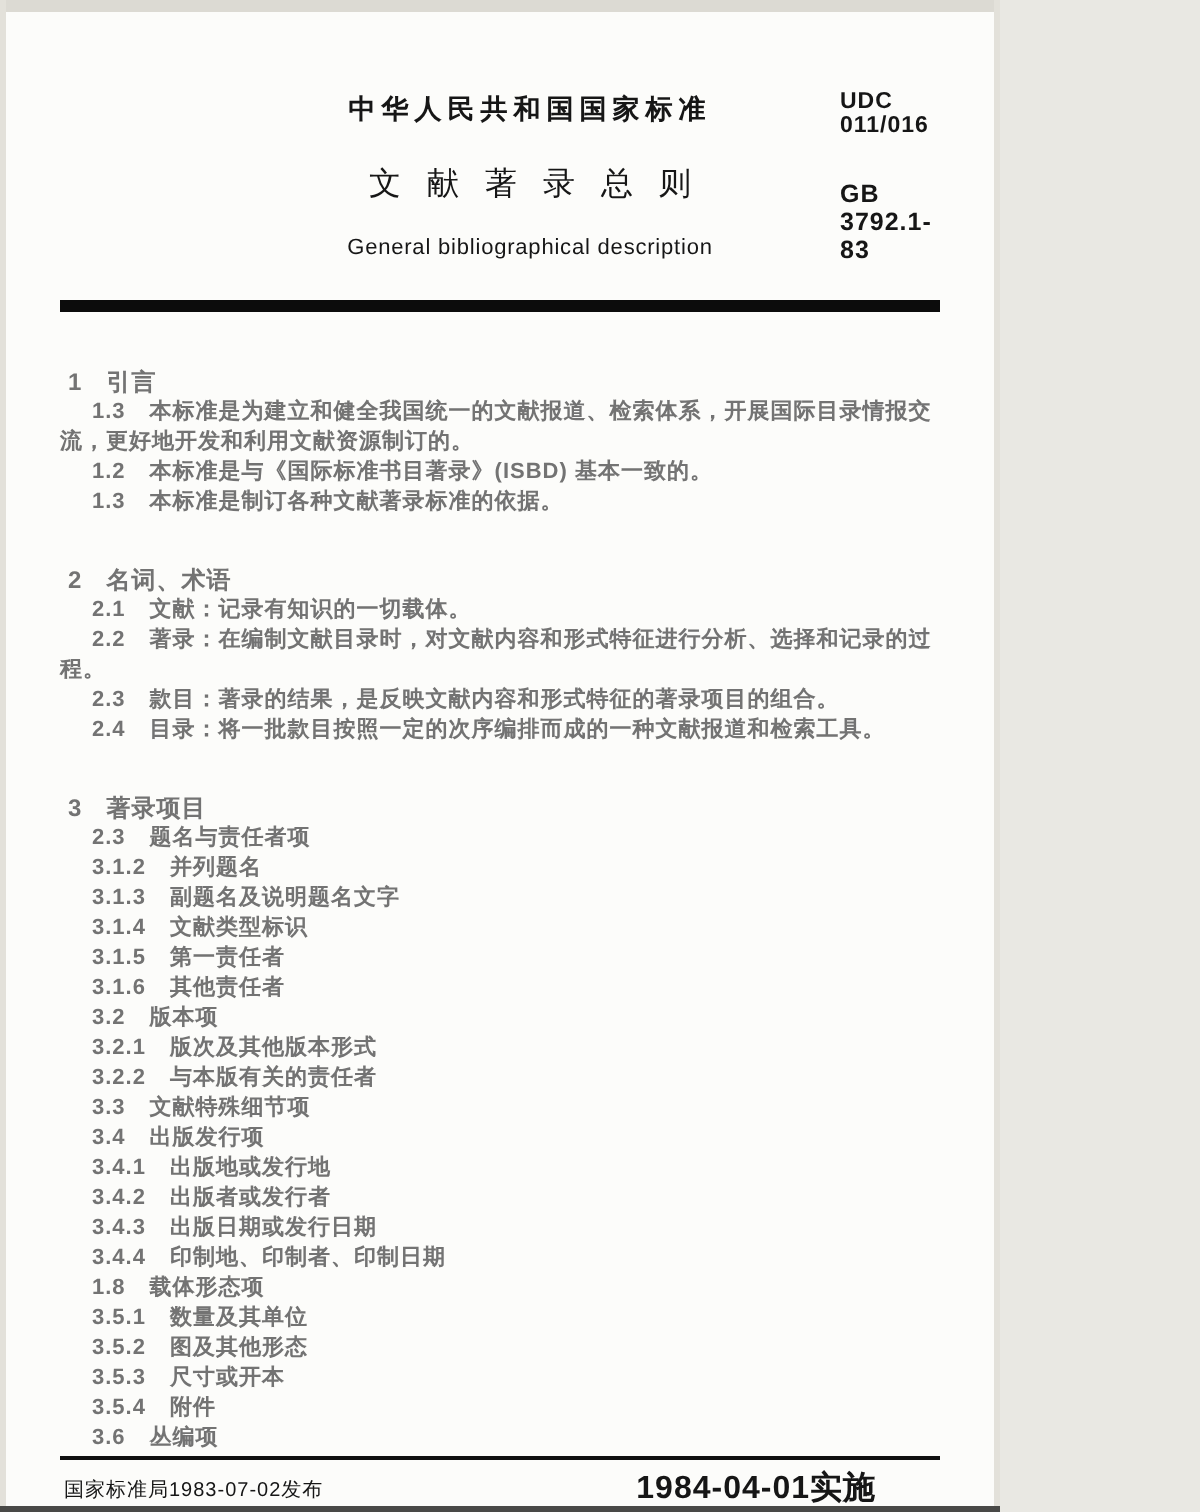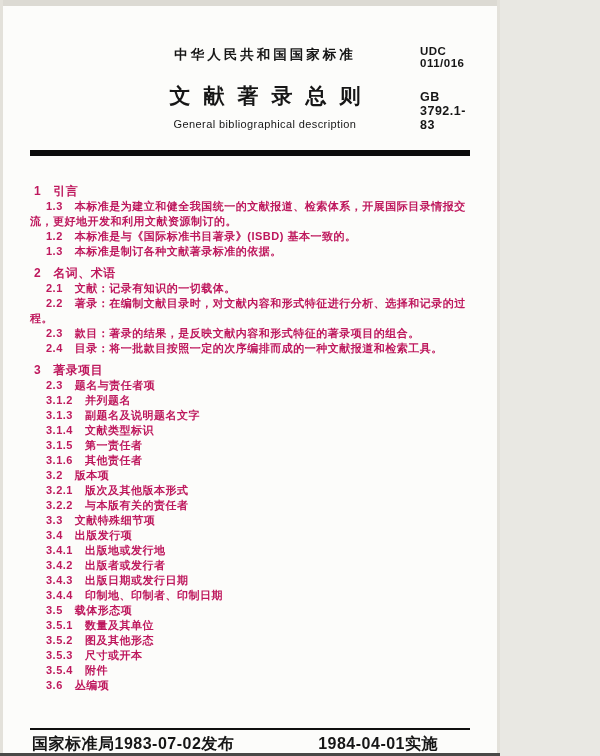--- a/index.html
+++ b/index.html
@@ -30,59 +30,59 @@
   .std-label {
     position: absolute; top: 46px; left: 0; width: 470px;
     text-align: center; font-weight: bold; font-size: 13.5px; letter-spacing: 3px;
   }
   .udc {
     position: absolute; top: 45px; left: 390px;
     font-weight: bold; font-size: 11.5px; letter-spacing: 0.5px;
   }
   .doc-title {
     position: absolute; top: 82px; left: 0; width: 470px;
-    text-align: center; font-weight: bold; font-size: 21px;
+    text-align: center; font-weight: normal; font-size: 16px;
     letter-spacing: 13px; padding-left: 13px; white-space: nowrap;
   }
   .gb-num {
     position: absolute; top: 90px; left: 390px;
     font-weight: bold; font-size: 12.5px; letter-spacing: 0.5px;
   }
   .en-title {
     position: absolute; top: 118px; left: 0; width: 470px;
     text-align: center; font-weight: normal; font-size: 11px; letter-spacing: 0.4px;
   }
   .rule-thick {
     position: absolute; top: 150px; left: 30px; right: 30px; height: 6px;
     background: #0c0c0c;
   }
 
   .body-area {
     position: absolute; top: 184px; left: 30px; right: 32px;
   }
   .bl {
     font-size: 11px; line-height: 15px;
-    letter-spacing: 0.5px; color: #be185d;
+    letter-spacing: 0.5px; color: #737373;
     text-indent: 16px;
   }
   .bl .num { margin-right: 12px; }
   .bl.p  { font-weight: bold; }
   .bl.s  { font-weight: bold; }
-  .bl.h  { font-weight: bold; font-size: 12px; text-indent: 4px; margin-top: 7px; }
+  .bl.h  { font-weight: bold; font-size: 12px; text-indent: 4px; margin-top: 24px; }
   .bl.h:first-child { margin-top: 0; }
 
   .footer-rule-top {
     position: absolute; left: 30px; right: 30px; top: 728px; height: 2px;
     background: #101010;
   }
   .footer-row {
     position: absolute; left: 32px; right: 30px; top: 734px;
     display: flex; justify-content: space-between; align-items: center;
   }
-  .footer-left  { font-weight: bold; font-size: 16px; letter-spacing: 0.5px; }
+  .footer-left  { font-weight: normal; font-size: 10px; letter-spacing: 0.5px; }
   .footer-right { font-weight: bold; font-size: 16px; letter-spacing: 0.5px; margin-right: 32px; }
   .footer-rule-bottom {
     position: absolute; left: 0; right: 0; bottom: 0; height: 3px;
     background: #494947;
   }
 </style>
 </head>
 <body>
 
 <div class="page">
@@ -119,21 +119,21 @@
       <div class="bl p"><span class="num">3.1.6</span><span class="txt">其他责任者</span></div>
       <div class="bl s"><span class="num">3.2</span><span class="txt">版本项</span></div>
       <div class="bl p"><span class="num">3.2.1</span><span class="txt">版次及其他版本形式</span></div>
       <div class="bl p"><span class="num">3.2.2</span><span class="txt">与本版有关的责任者</span></div>
       <div class="bl s"><span class="num">3.3</span><span class="txt">文献特殊细节项</span></div>
       <div class="bl s"><span class="num">3.4</span><span class="txt">出版发行项</span></div>
       <div class="bl p"><span class="num">3.4.1</span><span class="txt">出版地或发行地</span></div>
       <div class="bl p"><span class="num">3.4.2</span><span class="txt">出版者或发行者</span></div>
       <div class="bl p"><span class="num">3.4.3</span><span class="txt">出版日期或发行日期</span></div>
       <div class="bl p"><span class="num">3.4.4</span><span class="txt">印制地、印制者、印制日期</span></div>
-      <div class="bl s"><span class="num">3.5</span><span class="txt">载体形态项</span></div>
+      <div class="bl s"><span class="num">1.8</span><span class="txt">载体形态项</span></div>
       <div class="bl p"><span class="num">3.5.1</span><span class="txt">数量及其单位</span></div>
       <div class="bl p"><span class="num">3.5.2</span><span class="txt">图及其他形态</span></div>
       <div class="bl p"><span class="num">3.5.3</span><span class="txt">尺寸或开本</span></div>
       <div class="bl p"><span class="num">3.5.4</span><span class="txt">附件</span></div>
       <div class="bl s"><span class="num">3.6</span><span class="txt">丛编项</span></div>
     </div>
 
   <div class="footer-rule-top"></div>
   <div class="footer-row">
     <div class="footer-left">国家标准局1983-07-02发布</div>

